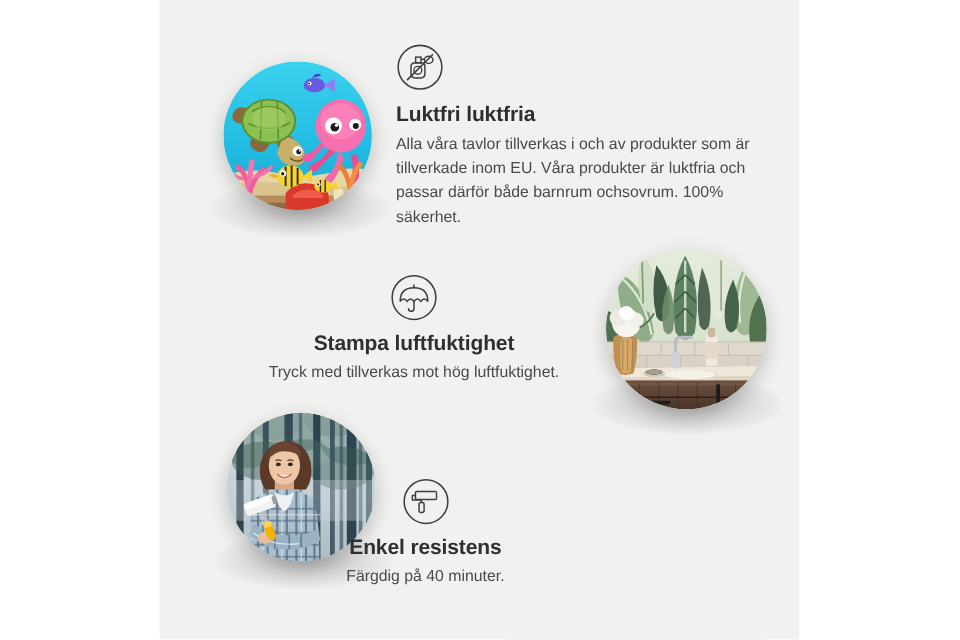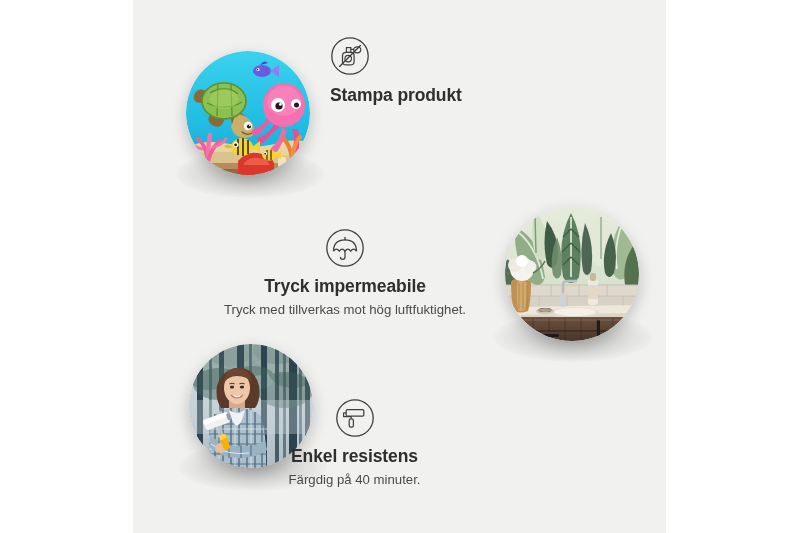--- a/index.html
+++ b/index.html
@@ -430,38 +430,39 @@
         <rect x="16.4" y="11.6" width="4.4" height="4.8" fill="none" stroke="#3f3f3f" stroke-width="1.2"></rect>
         <path d="M20.8 13.4 l3.4 0" stroke="#3f3f3f" stroke-width="1.2" fill="none"></path>
 
         <ellipse cx="27.2" cy="13.8" rx="3.6" ry="3" fill="none" stroke="#3f3f3f" stroke-width="1.2"></ellipse>
 
         <circle cx="18.2" cy="22.6" r="3.3" fill="none" stroke="#3f3f3f" stroke-width="1.15"></circle>
 
         <path d="M9.6 30.4 L30.4 9.6" stroke="#3f3f3f" stroke-width="1.35" stroke-linecap="round"></path>
       </svg>
     </span>
-    <div class="feature-title">Stampa produkt</div>
+    <div class="feature-title">Luktfri luktfria</div>
+    <p class="feature-desc">Alla våra tavlor tillverkas i och av produkter som är tillverkade inom EU. Våra produkter är luktfria och passar därför både barnrum ochsovrum. 100% säkerhet.</p>
   </div>
 
   <div class="feature" id="feature-waterproof">
     <span class="icon-wrap">
       <svg width="40" height="40" viewBox="0 0 40 40">
         <circle cx="20" cy="20" r="18.2" fill="none" stroke="#3f3f3f" stroke-width="1.3"></circle>
 
         <path d="M8.5 23.2 q0 -11.4 11.5 -11.4 q11.5 0 11.5 11.4" fill="none" stroke="#3f3f3f" stroke-width="1.3"></path>
 
         <path d="M8.5 23.2 q2.9 -4.2 5.8 0 q2.9 -4.2 5.7 0 q2.9 -4.2 5.7 0 q2.9 -4.2 5.8 0" fill="none" stroke="#3f3f3f" stroke-width="1.25"></path>
 
         <path d="M20 11.8 l0 -2.4" stroke="#3f3f3f" stroke-width="1.25" stroke-linecap="round"></path>
 
         <path d="M20 22.6 l0 6.4 q0 2.4 -2.4 2.4 q-2.2 0 -2.2 -2.1" fill="none" stroke="#3f3f3f" stroke-width="1.25" stroke-linecap="round"></path>
       </svg>
     </span>
-    <div class="feature-title">Tryck impermeabile</div>
+    <div class="feature-title">Stampa luftfuktighet</div>
     <p class="feature-desc">Tryck med tillverkas mot hög luftfuktighet.</p>
   </div>
 
   <div class="feature" id="feature-mounting">
     <span class="icon-wrap">
       <svg width="40" height="40" viewBox="0 0 40 40">
         <circle cx="20" cy="20" r="18.2" fill="none" stroke="#3f3f3f" stroke-width="1.3"></circle>
 
         <rect x="11.2" y="11.6" width="17.6" height="6.6" rx="1.2" fill="none" stroke="#3f3f3f" stroke-width="1.25"></rect>
 

